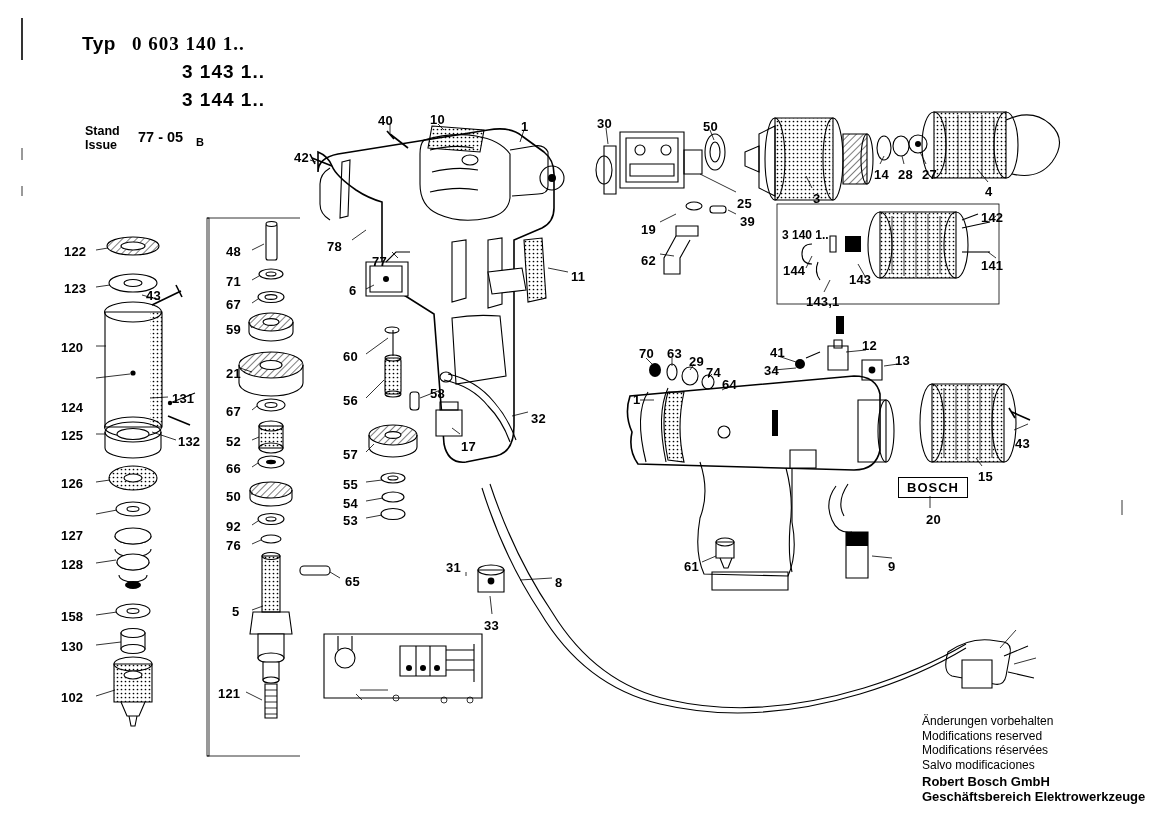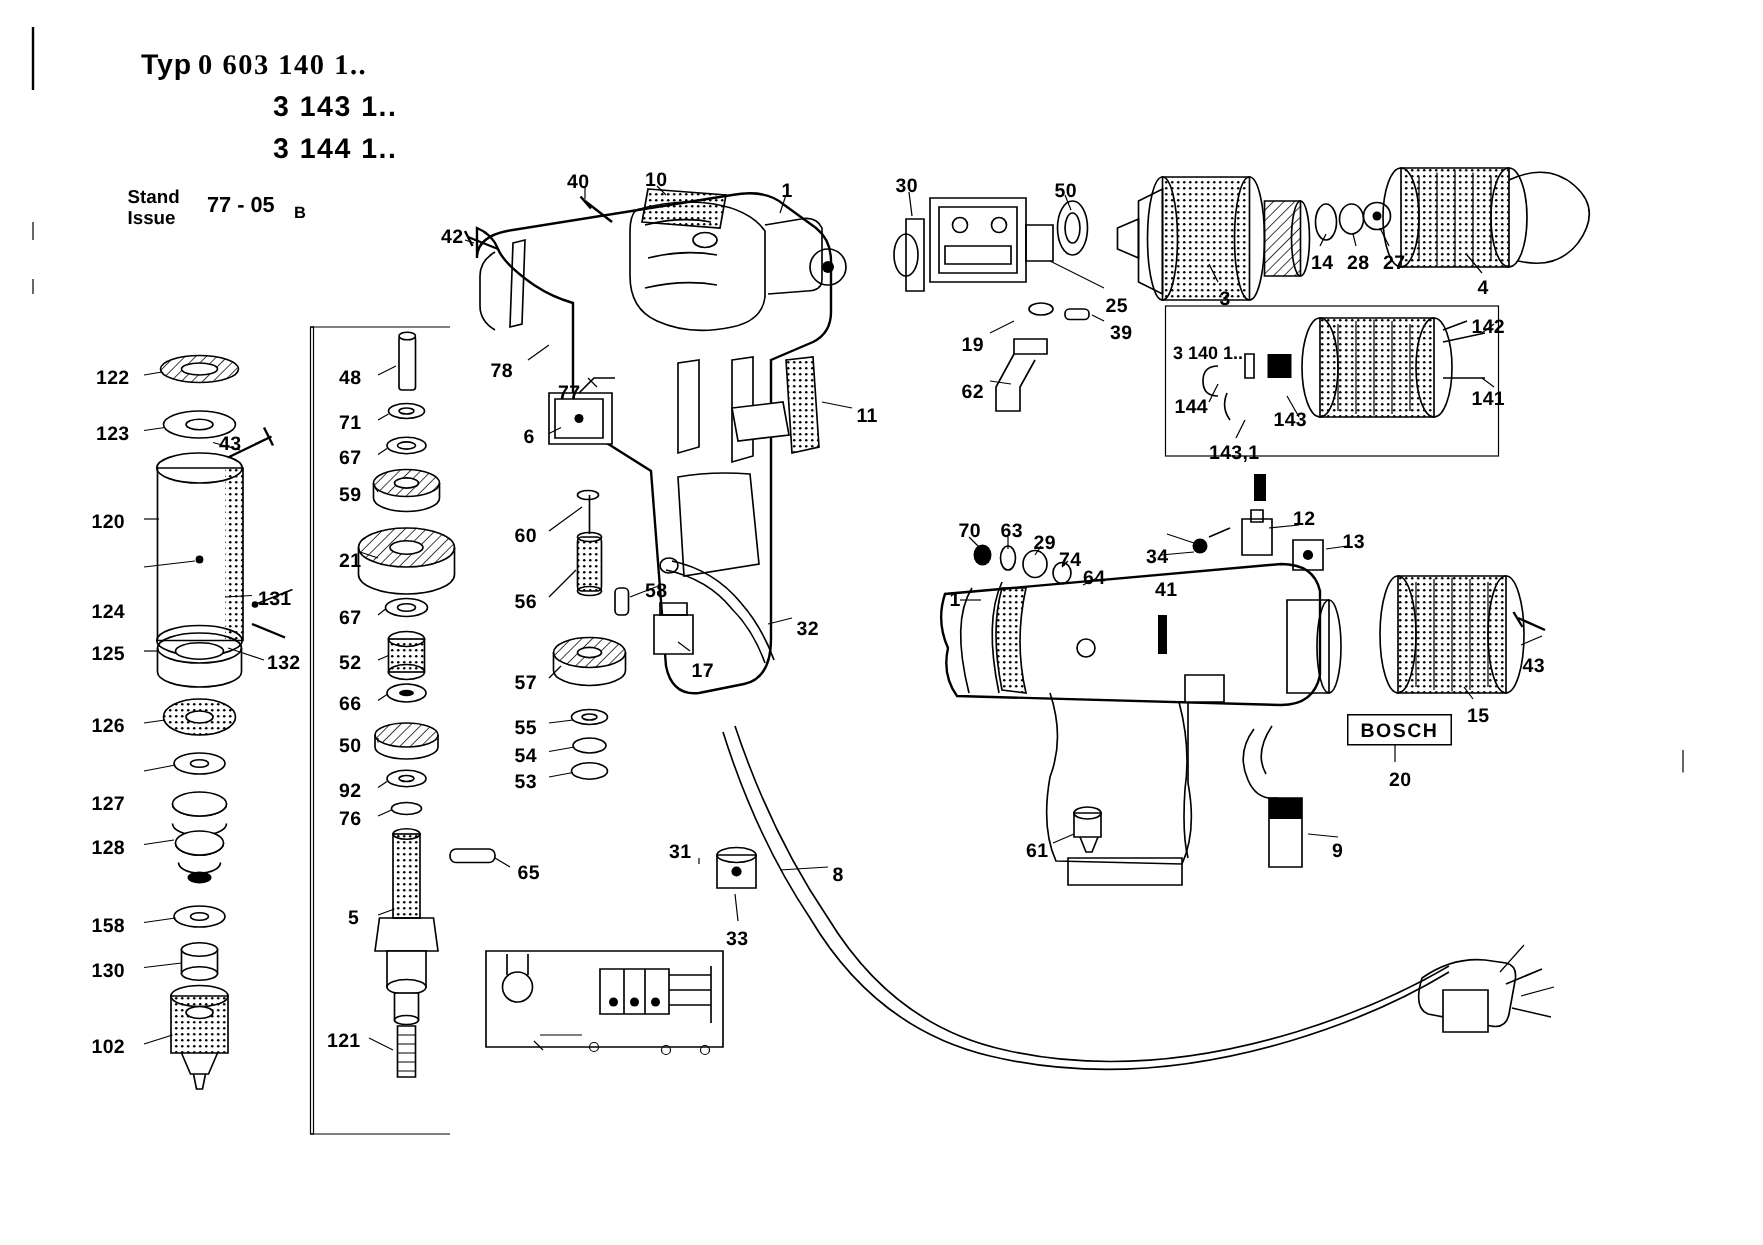--- a/index.html
+++ b/index.html
@@ -338,36 +338,44 @@
       <path class="st" d="M482 488 q22 70 58 124 q44 74 120 92 q92 22 200 -10 q60 -18 106 -46"></path>
       <path class="st" d="M490 484 q24 72 62 128 q44 72 118 88 q88 20 194 -12 q58 -18 102 -44"></path>
 
       <path class="st" d="M948 652 q20 -14 42 -12 l14 2 q8 2 6 12 l-4 22 q-2 10 -12 8 l-42 -8 q-10 -4 -4 -24 z"></path>
       <path class="white" d="M962 660 h30 v28 h-30 z"></path>
       <path class="st" d="M1004 656 l24 -10 M1008 672 l26 6"></path>
       <path class="thin" d="M1000 648 l16 -18 M1014 664 l22 -6"></path>
     </g>
   </svg>
 
-  <div class="abs title-typ" style="left:82px;top:33px;margin-left:12px;">Typ</div>
+  <div class="abs title-typ" style="left:82px;top:33px;">Typ</div>
   <div class="abs title-num" style="left:132px;top:33px;font-family:Liberation Serif, serif;">0 603 140 1..</div>
   <div class="abs title-num" style="left:182px;top:61px;">3 143 1..</div>
   <div class="abs title-num" style="left:182px;top:89px;">3 144 1..</div>
 
   <div class="abs stand" style="left:85px;top:124px;">Stand</div>
   <div class="abs stand" style="left:85px;top:138px;">Issue</div>
   <div class="abs stand-val" style="left:138px;top:129px;">77 - 05</div>
   <div class="abs tiny" style="left:196px;top:136px;font-weight:bold;">B</div>
 
   <div class="abs" style="left:898px;top:478px;">
     <span class="bosch-box">BOSCH</span>
   </div>
 
   <div class="abs lbl" style="left:782px;top:228px;font-size:12px;">3 140 1..</div>
 
+  <div class="abs footer" style="left:922px;top:714px;">
+    <div>Änderungen vorbehalten</div>
+    <div>Modifications reserved</div>
+    <div>Modifications réservées</div>
+    <div>Salvo modificaciones</div>
+    <div style="margin-top:3px;"><b>Robert Bosch GmbH</b></div>
+    <div><b>Geschäftsbereich Elektrowerkzeuge</b></div>
+  </div>
 
   <div id="callouts">
       <div class="abs num" style="left: 64px; top: 244px;">122</div>
       <div class="abs num" style="left: 64px; top: 281px;">123</div>
       <div class="abs num" style="left: 146px; top: 288px;">43</div>
       <div class="abs num" style="left: 61px; top: 340px;">120</div>
       <div class="abs num" style="left: 61px; top: 372px; margin-top: 28px;">124</div>
       <div class="abs num" style="left: 172px; top: 391px;">131</div>
       <div class="abs num" style="left: 178px; top: 434px;">132</div>
       <div class="abs num" style="left: 61px; top: 428px;">125</div>
@@ -425,21 +433,21 @@
       <div class="abs num" style="left: 981px; top: 210px;">142</div>
       <div class="abs num" style="left: 981px; top: 258px;">141</div>
       <div class="abs num" style="left: 849px; top: 272px;">143</div>
       <div class="abs num" style="left: 783px; top: 263px;">144</div>
       <div class="abs num" style="left: 806px; top: 294px;">143,1</div>
       <div class="abs num" style="left: 639px; top: 346px;">70</div>
       <div class="abs num" style="left: 667px; top: 346px;">63</div>
       <div class="abs num" style="left: 689px; top: 354px;">29</div>
       <div class="abs num" style="left: 706px; top: 365px;">74</div>
       <div class="abs num" style="left: 722px; top: 377px;">64</div>
-      <div class="abs num" style="left: 770px; top: 345px; margin-top: 40px;">41</div>
+      <div class="abs num" style="left: 770px; top: 345px;">41</div>
       <div class="abs num" style="left: 764px; top: 363px;">34</div>
       <div class="abs num" style="left: 862px; top: 338px;">12</div>
       <div class="abs num" style="left: 895px; top: 353px;">13</div>
       <div class="abs num" style="left: 633px; top: 392px;">1</div>
       <div class="abs num" style="left: 1015px; top: 436px;">43</div>
       <div class="abs num" style="left: 978px; top: 469px;">15</div>
       <div class="abs num" style="left: 926px; top: 512px;">20</div>
       <div class="abs num" style="left: 888px; top: 559px;">9</div>
       <div class="abs num" style="left: 684px; top: 559px;">61</div>
     </div>

